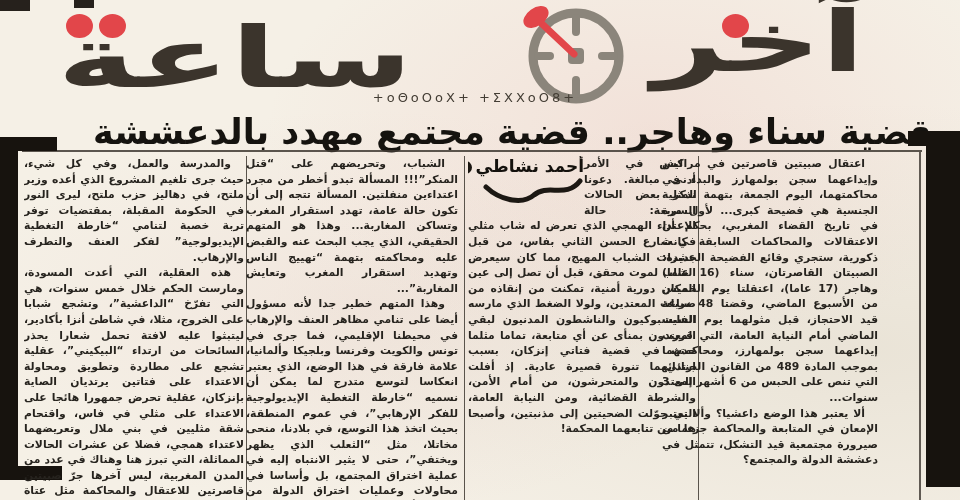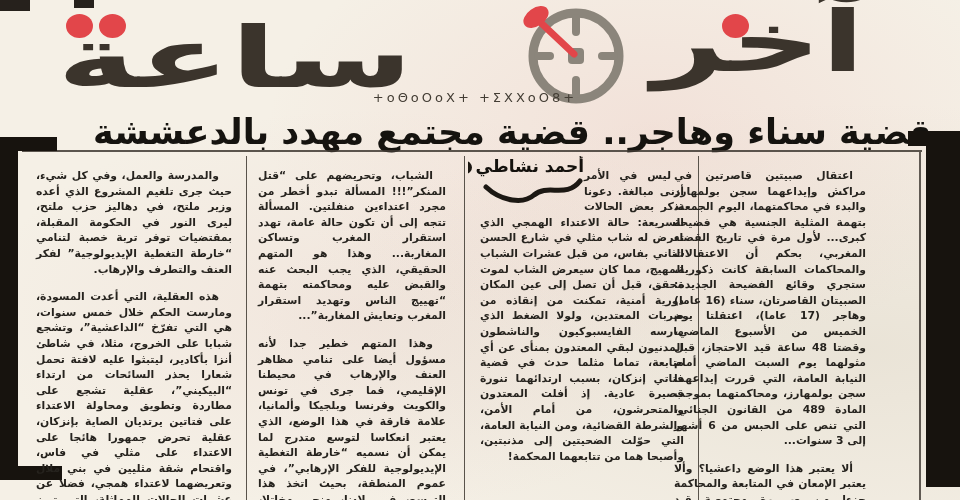--- a/index.html
+++ b/index.html
@@ -43,21 +43,21 @@
   .left-foot{left:0;top:466px;width:62px;height:14px;}
   .right-bar{left:926px;top:131px;width:34px;height:356px;}
   .right-hook{left:908px;top:131px;width:52px;height:15px;}
   .box-right-border{position:absolute;left:919px;top:152px;width:2px;height:348px;background:#3c3630;opacity:.8;}
   
   .col{
     position:absolute;top:156px;height:344px;overflow:hidden;
     font-size:10.8px;line-height:15.6px;font-weight:bold;color:#26231e;
     text-align:justify;direction:rtl;
   }
-  .col p{margin:12px;text-indent:13px;}
+  .col p{margin:0;text-indent:13px;}
   .col1{left:662px;width:216px;}
   .col2{left:468px;width:228px;}
   .col3{left:246px;width:212px;}
   .col4{left:24px;width:220px;}
   .col-rule{position:absolute;top:156px;width:1px;height:344px;background:#59534b;}
   .rule1{left:698px;}
   .rule2{left:464px;}
   .rule3{left:246px;}
   
   .byline{float:left;width:116px;height:50px;margin:2px 0 4px 0;margin-left:0;margin-right:0;padding-top:1px;}

